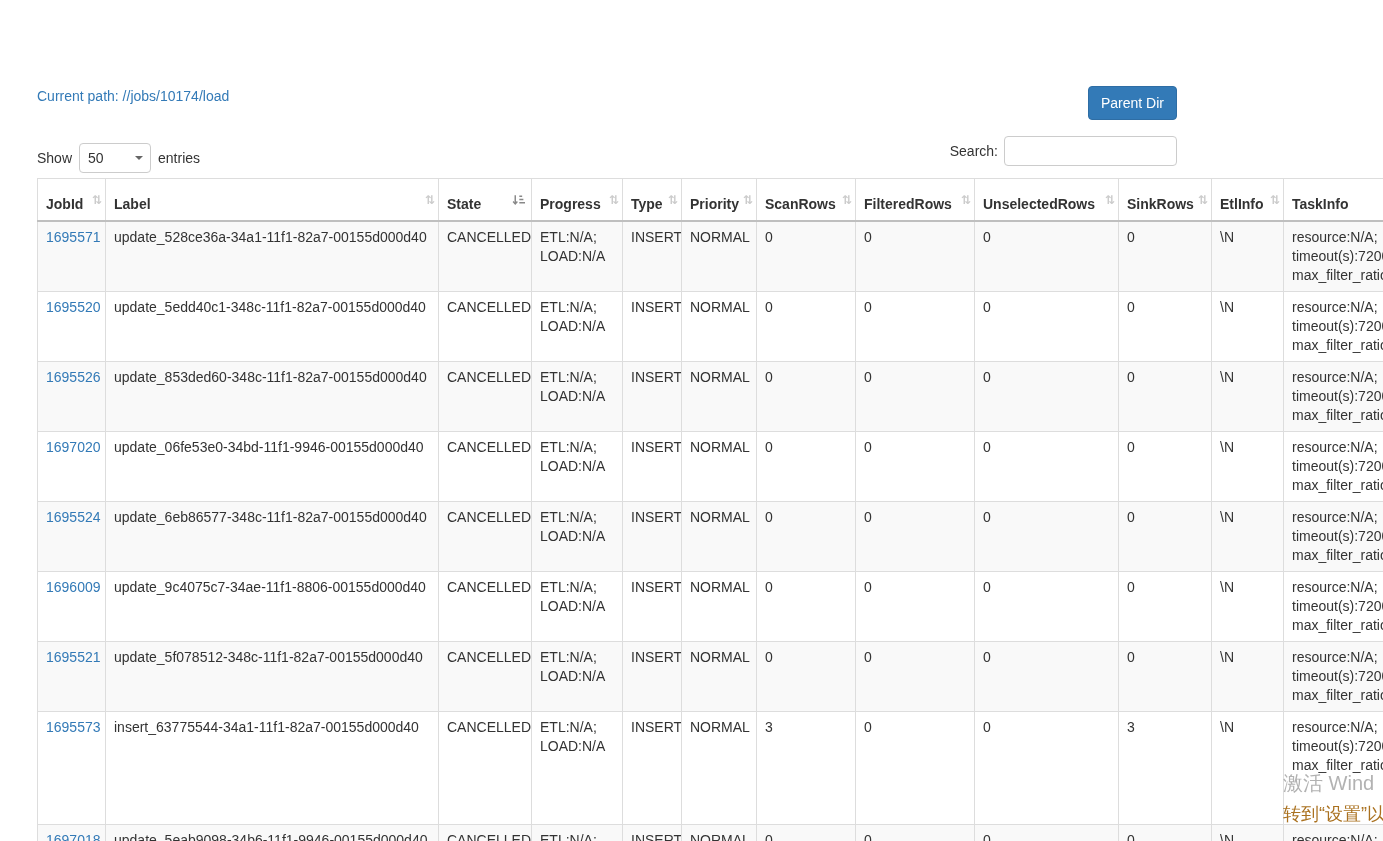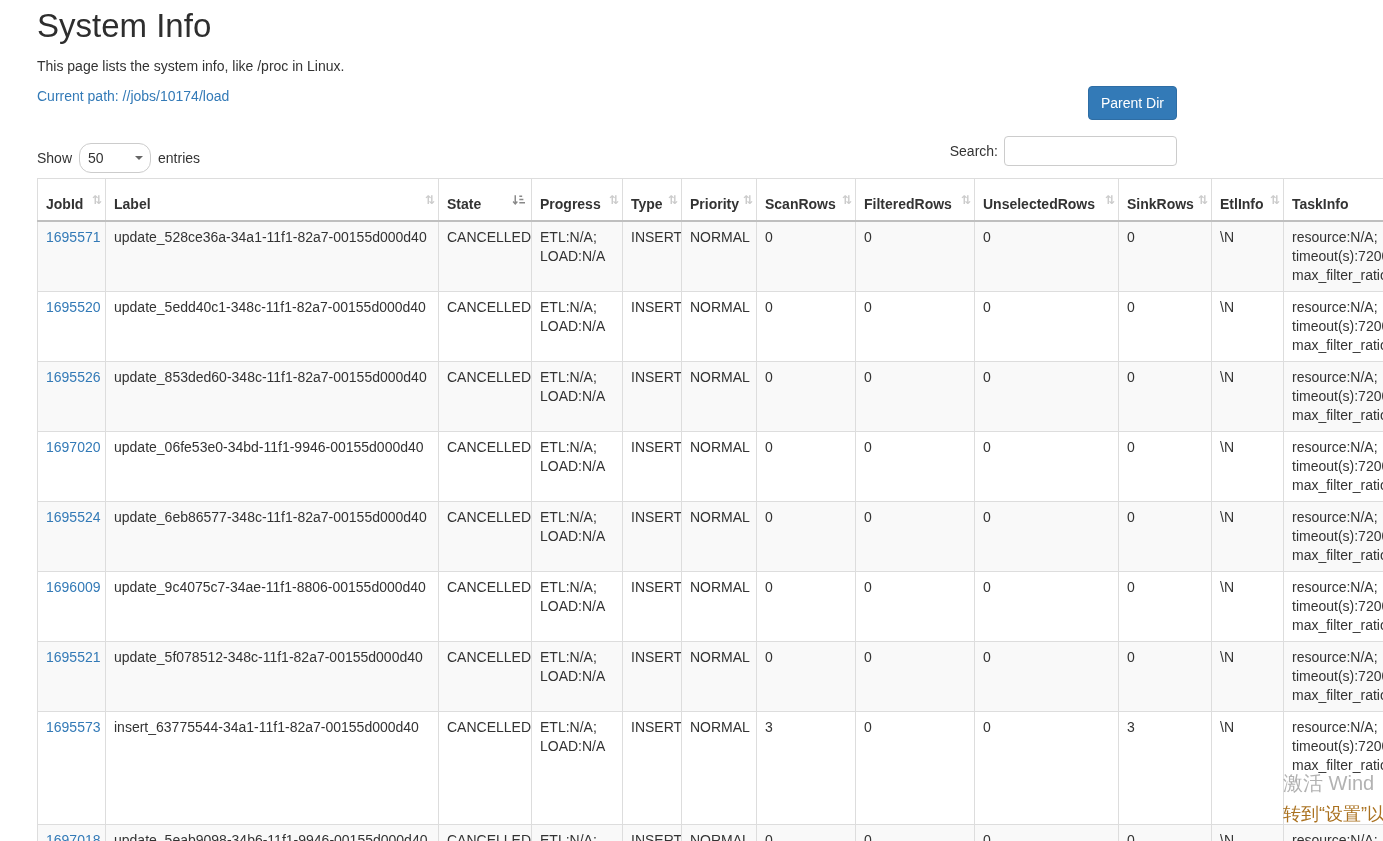--- a/index.html
+++ b/index.html
@@ -20,21 +20,21 @@
   }
 
   .show-entries{position:absolute;left:37px;top:136px;height:44px;display:flex;align-items:center;gap:7px;color:#333;}
   .select-wrap{position:relative;display:inline-block;}
   .select-wrap::after{
     content:'';position:absolute;right:8px;top:13px;pointer-events:none;
     border-left:4px solid transparent;border-right:4px solid transparent;border-top:4px solid #666;
   }
   .page-length-select{
     -webkit-appearance:none;appearance:none;width:72px;height:30px;box-sizing:border-box;
-    padding:4px 20px 4px 8px;border:1px solid #ccc;border-radius:12px;background:#fff;
+    padding:4px 20px 4px 8px;border:1px solid #ccc;border-radius:4px;background:#fff;
     font-size:14px;color:#333;font-family:inherit;
   }
 
   .search-box{position:absolute;top:136px;right:206px;height:30px;display:flex;align-items:flex-start;}
   .search-box label{margin-right:6px;line-height:30px;}
   .search-input{
     width:173px;height:30px;box-sizing:border-box;border:1px solid #ccc;border-radius:4px;
     padding:4px 8px;font-size:14px;font-family:inherit;color:#333;
   }
 
@@ -68,22 +68,20 @@
 
   .watermark{position:absolute;left:1283px;top:770px;pointer-events:none;white-space:nowrap;}
   .wm-line1{font-size:20px;color:#aaaaaa;opacity:.9;}
   .wm-line2{font-size:18px;color:#a16207;opacity:.9;margin-top:5px;}
 </style>
 </head>
 <body>
 
 <div class="page">
 
-  <h1 class="page-title">System Info</h1>
-  <p class="page-subtitle">This page lists the system info, like /proc in Linux.</p>
   <a class="current-path" href="#">Current path: //jobs/10174/load</a>
 
   <button class="parent-dir-btn">Parent Dir</button>
 
   <div class="show-entries">
     <span>Show</span>
     <span class="select-wrap">
       <select class="page-length-select">
         <option>50</option>
       </select>

